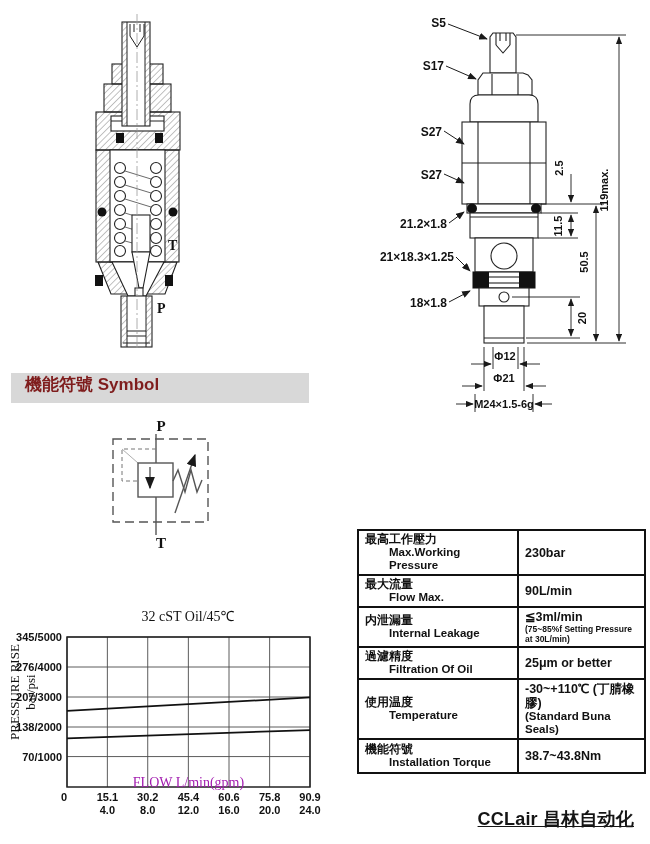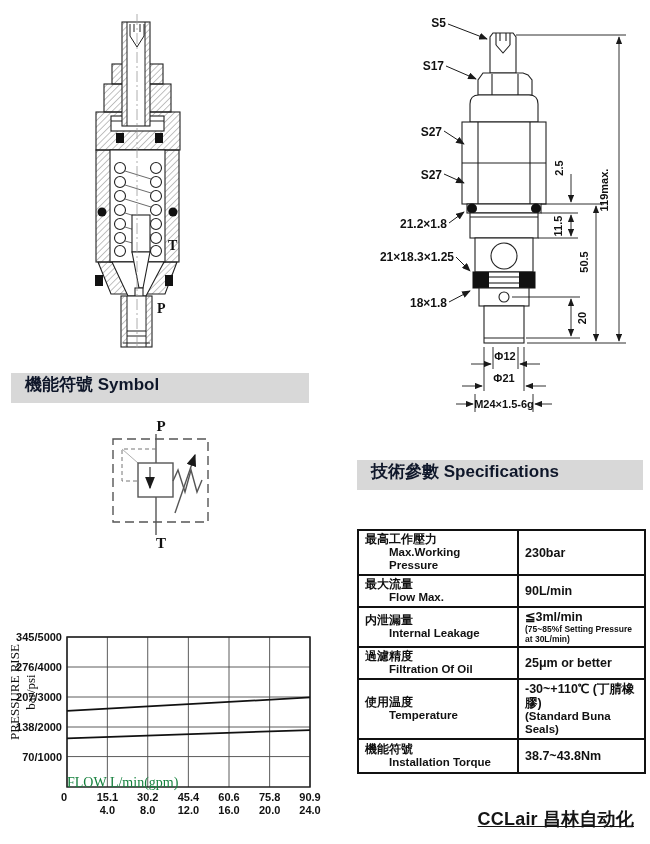--- a/index.html
+++ b/index.html
@@ -24,33 +24,33 @@
   .dimtxt{font:bold 11px "Liberation Sans",sans-serif;fill:#111;}
   .porttxt{font:bold 14px "Liberation Serif",serif;fill:#111;}
   
   .sym line,.sym polyline,.sym rect{stroke:#555;stroke-width:1.4;fill:none;}
   .sym .dash{stroke-dasharray:9 5;}
   .sym .pdash{stroke-dasharray:4 3;stroke-width:1;stroke:#777;}
   .sym .thin{stroke:#999;stroke-width:0.8;}
   .sym text{font:bold 15px "Liberation Serif",serif;fill:#111;text-anchor:middle;}
   
   .section-bar{position:absolute;background:#d8d8d8;height:30px;line-height:30px;
-               padding-left:14px;font:bold 17px "Liberation Sans",sans-serif;color:#0f172a;}
+               padding-left:14px;font:bold 17px "Liberation Sans",sans-serif;color:#7f1d1d;}
   
   .grid{stroke:#4a4a4a;stroke-width:0.9;}
   .frame{fill:none;stroke:#222;stroke-width:1.5;}
   .series{fill:none;stroke:#111;stroke-width:1.7;}
   .tick{font:bold 11px "Liberation Sans",sans-serif;fill:#111;text-anchor:middle;}
   .yt{text-anchor:end;}
   .chart-title{position:absolute;left:63px;top:606px;width:250px;text-align:center;
                font:14px "Liberation Serif",serif;color:#111;}
   .ylabel{position:absolute;left:-50px;top:684px;width:130px;height:16px;text-align:center;
           transform:rotate(-90deg);font:13px "Liberation Serif",serif;color:#111;}
-  .xlabel{position:absolute;left:67px;top:775px;width:243px;
-          font:14px "Liberation Serif",serif;color:#15803d;}
+  .xlabel{position:absolute;left:67px;top:775px;width:243px;text-align:center;
+          font:14px "Liberation Serif",serif;color:#a21caf;}
   
   #spec-table{position:absolute;left:357px;top:529px;width:289px;border-collapse:collapse;
               table-layout:fixed;}
   #spec-table td{border:2px solid #111;vertical-align:middle;padding:2px 6px;}
   #spec-table td.k{width:146px;}
   .cn{font:bold 12px "Liberation Sans",sans-serif;line-height:13px;}
   .en{font:bold 11.5px "Liberation Sans",sans-serif;line-height:13px;margin-left:24px;}
   .val{font:bold 12.5px "Liberation Sans",sans-serif;line-height:14px;}
   .sub{font:bold 11.5px "Liberation Sans",sans-serif;line-height:13px;}
   .sub.small{font:bold 8.5px "Liberation Sans",sans-serif;line-height:10px;}
@@ -244,20 +244,21 @@
     <line class="thin" x1="122" y1="449" x2="138" y2="463"></line>
     <rect x="138" y="463" width="35" height="34" fill="#fff"></rect>
     <line x1="150" y1="467" x2="150" y2="488" marker-end="url(#ah)"></line>
     <polyline points="173,481 178,470 185,492 191,470 197,492 202,480"></polyline>
     <line x1="175" y1="513" x2="195" y2="455" marker-end="url(#ah)"></line>
     <line x1="156" y1="497" x2="156" y2="535"></line>
     <text x="161" y="548">T</text>
   </svg>
 
 
+  <div class="chart-title">32 cST Oil/45℃</div>
   <div class="ylabel">PRESSURE RISE bar/psi</div>
   <svg id="perf-plot" style="left:0;top:600px" width="340" height="226" viewBox="0 0 340 226">
       <line x1="67" y1="37" x2="67" y2="187" class="grid"></line>
       <text x="64" y="201" class="tick">0</text>
       <line x1="107.36633663366337" y1="37" x2="107.36633663366337" y2="187" class="grid"></line>
       <text x="107.36633663366337" y="201" class="tick">15.1</text>
       <line x1="147.73267326732673" y1="37" x2="147.73267326732673" y2="187" class="grid"></line>
       <text x="147.73267326732673" y="201" class="tick">30.2</text>
       <line x1="188.36633663366337" y1="37" x2="188.36633663366337" y2="187" class="grid"></line>
       <text x="188.36633663366337" y="201" class="tick">45.4</text>
@@ -282,21 +283,20 @@
       <line x1="67" y1="127" x2="310" y2="127" class="grid"></line>
       <text x="62" y="131" class="tick yt">138/2000</text>
       <line x1="67" y1="156.56521739130434" x2="310" y2="156.56521739130434" class="grid"></line>
       <text x="62" y="160.56521739130434" class="tick yt">70/1000</text>
       <rect x="67" y="37" width="243" height="150" class="frame"></rect>
       <polyline points="67,110.91304347826087 310,97.43478260869566" class="series"></polyline>
       <polyline points="67,138.30434782608694 310,130.04347826086956" class="series"></polyline>
     </svg>
   <div class="xlabel">FLOW L/min(gpm)</div>
 
-  <div class="section-bar" style="left:357px;top:460px;width:272px">技術參數 Specifications</div>
 
   <table id="spec-table">
     <tbody>
         <tr class="r">
       <td class="k">
         <div class="cn">最高工作壓力</div>
         <div class="en">Max.Working Pressure</div>
           </td>
       <td class="v">
         <div class="val">230bar</div>

